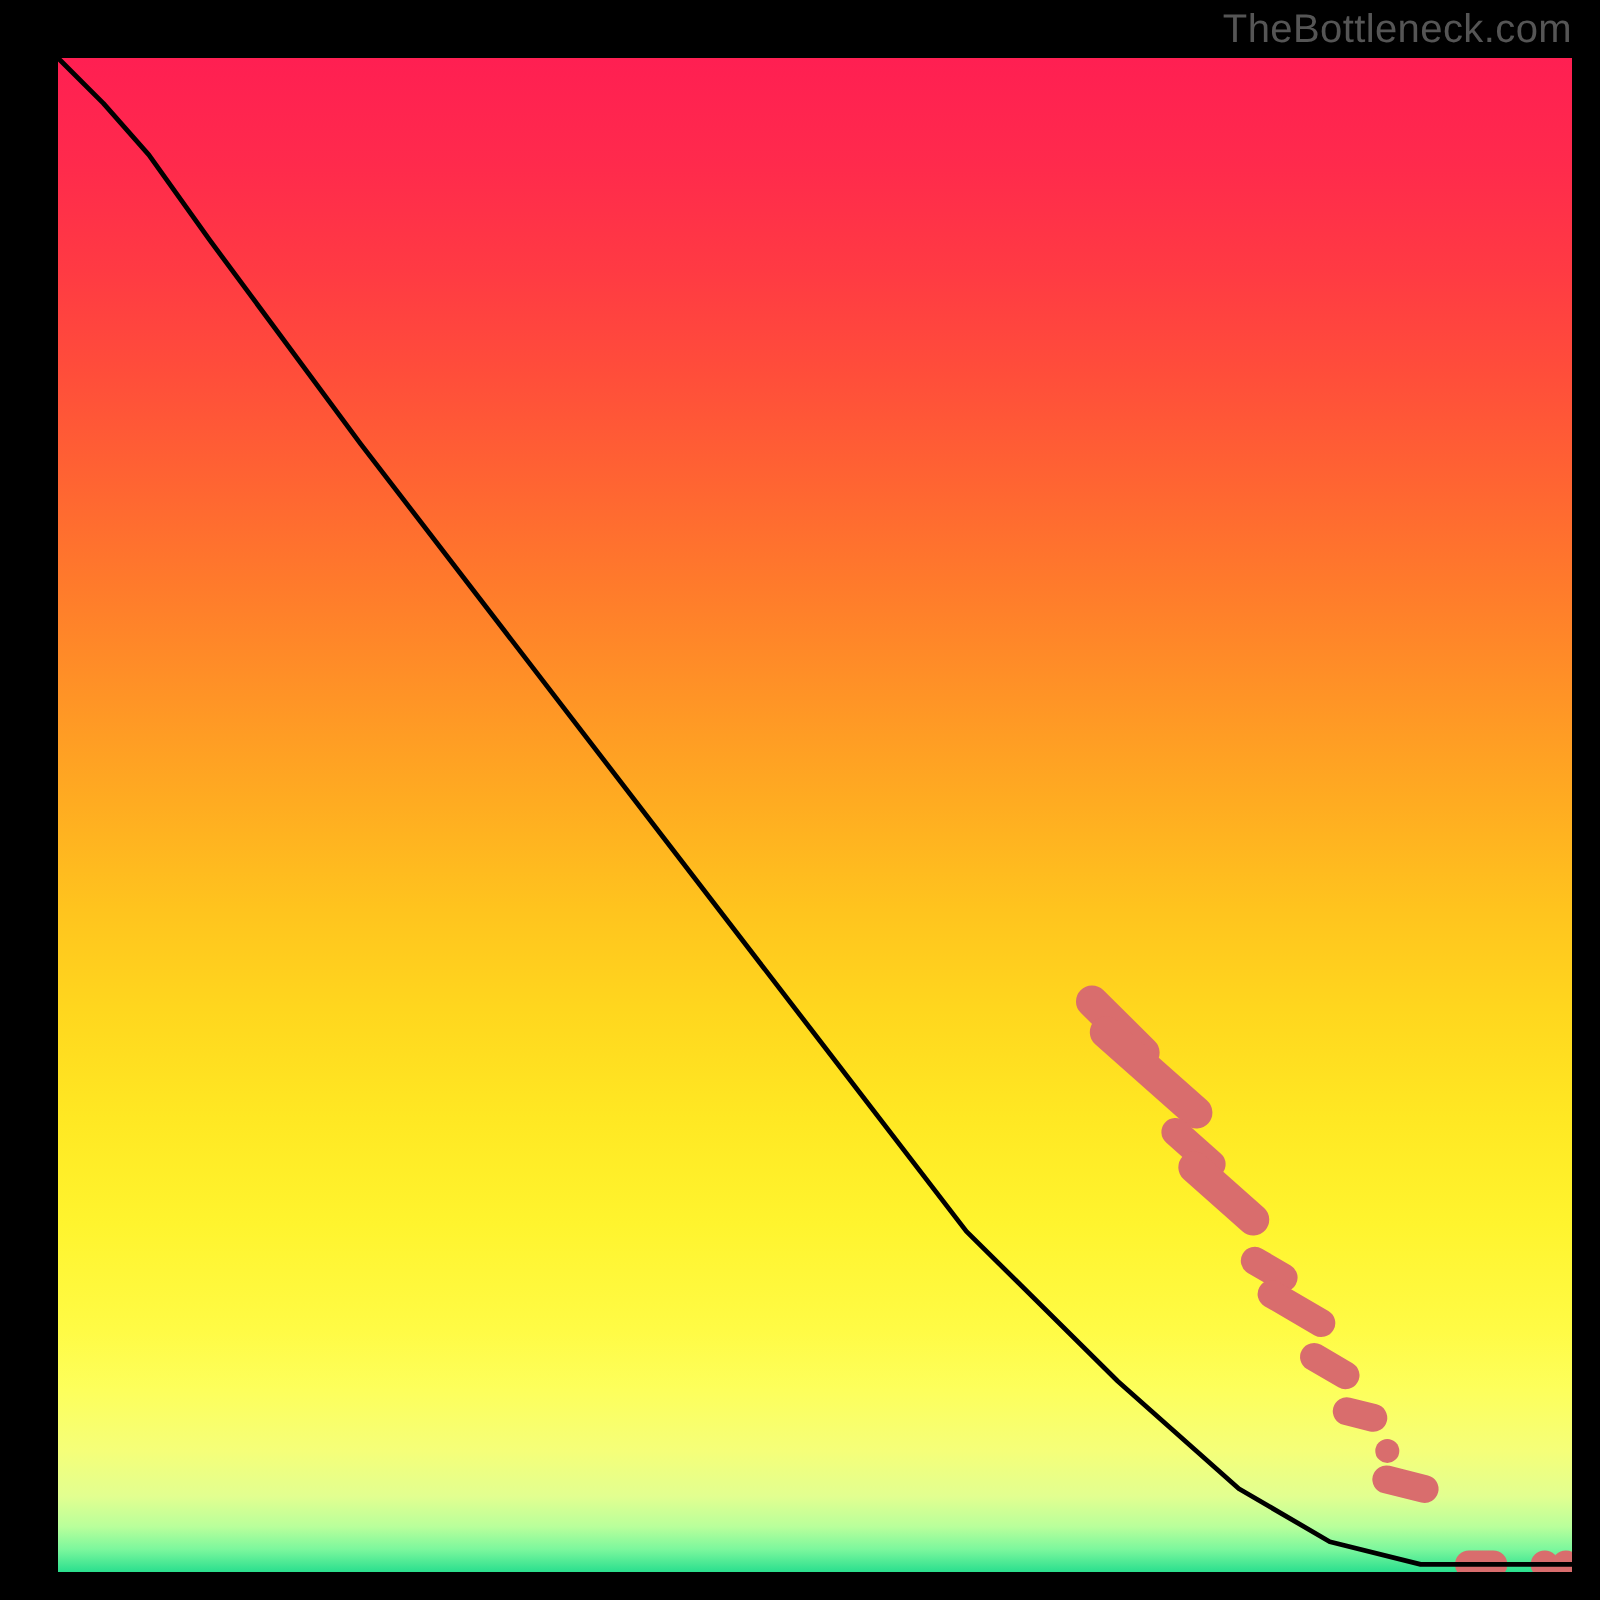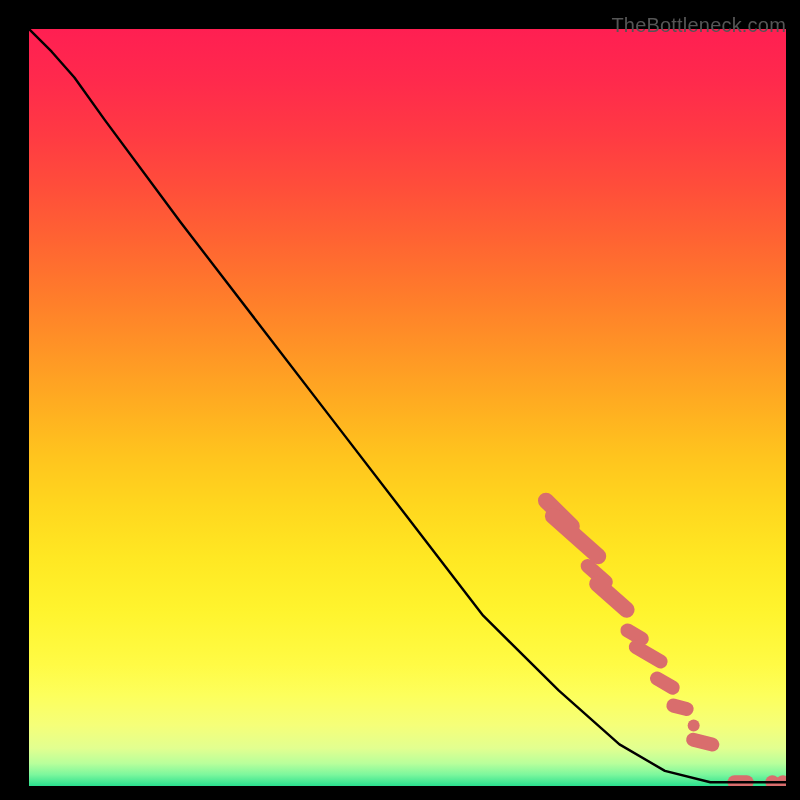--- a/index.html
+++ b/index.html
@@ -12,21 +12,21 @@
     overflow: hidden;
   }
   .stage {
     position: relative;
     width: 800px;
     height: 800px;
     background: #000;
   }
   .watermark {
     position: absolute;
-    top: 14px;
+    top: 4px;
     right: 14px;
     color: #555;
     font-size: 20px;
     font-weight: 500;
     letter-spacing: 0.2px;
     z-index: 40;
     margin-left: 45px;
   }
   svg.chart {
     position: absolute;

